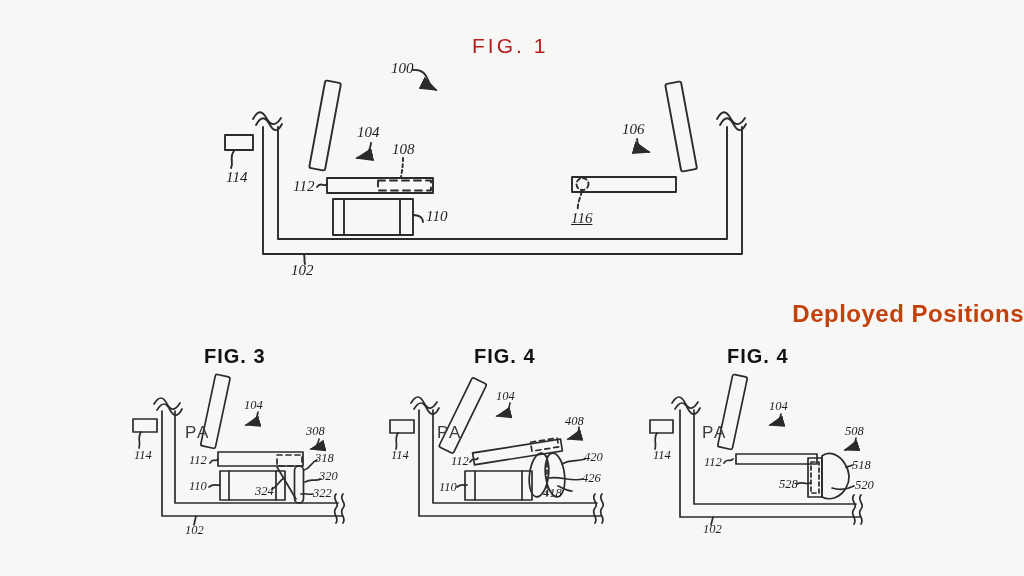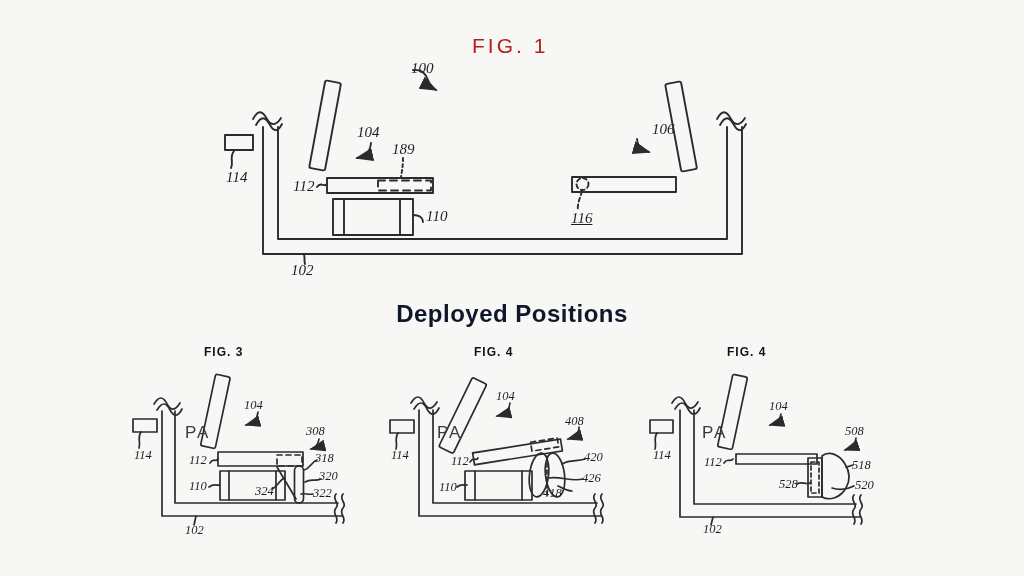--- a/index.html
+++ b/index.html
@@ -6,22 +6,22 @@
   body{
     width:1024px;height:576px;position:relative;overflow:hidden;
     background:#f7f7f5;
     font-family:"Liberation Sans",sans-serif;
   }
   svg{position:absolute;left:0;top:0;}
   .ref{position:absolute;font-family:"Liberation Serif",serif;font-style:italic;color:#1f1f1f;white-space:nowrap;}
   .ref.lg{font-size:15px;}
   .ref.sm{font-size:12.5px;}
   .figtitle-main{position:absolute;font-size:21px;letter-spacing:3px;color:#b91c1c;white-space:nowrap;}
-  .figtitle{position:absolute;font-weight:bold;font-size:12px;letter-spacing:1px;color:#121212;white-space:nowrap;}
-  .bigtitle{position:absolute;left:0;top:300px;width:1024px;text-align:center;font-weight:bold;font-size:24px;letter-spacing:.5px;color:#0f172a;}
+  .figtitle{position:absolute;font-weight:bold;font-size:20px;letter-spacing:1px;color:#121212;white-space:nowrap;}
+  .bigtitle{position:absolute;left:0;top:300px;width:1024px;text-align:right;font-weight:bold;font-size:24px;letter-spacing:.5px;color:#c2410c;}
   .pa{position:absolute;font-size:17px;letter-spacing:2px;color:#3c3c3c;white-space:nowrap;}
 </style>
 </head>
 <body>
 
 <svg width="1024" height="576" viewBox="0 0 1024 576">
   <defs>
     <marker id="ah" markerWidth="11" markerHeight="9" refX="8.5" refY="3.5" orient="auto">
       <path d="M0,0 L9.5,3.5 L0,7 Z" fill="#2b2b2b"></path>
     </marker>
@@ -134,24 +134,24 @@
     <path d="M856,438 c-1,8 -5,10 -11,12" marker-end="url(#ah)"></path>
     <path d="M724,463 c4,-6 6,0 9,-4"></path>
     <path d="M797,484 c5,-3 8,1 13,-1"></path>
     <path d="M853,465 c-3,1 -5,2 -7,2"></path>
     <path d="M854,486 c-8,4 -16,4 -22,2"></path>
     <path d="M713,517 l-2,8"></path>
   </g>
 </svg>
 
 <span class="figtitle-main" style="left:472px;top:34px;">FIG. 1</span>
-<span class="ref lg" style="left:411px;top:60px;">100</span>
+<span class="ref lg" style="left:391px;top:60px;">100</span>
 <span class="ref lg" style="left:357px;top:124px;">104</span>
-<span class="ref lg" style="left:392px;top:141px;">189</span>
-<span class="ref lg" style="left:652px;top:121px;">106</span>
+<span class="ref lg" style="left:392px;top:141px;">108</span>
+<span class="ref lg" style="left:622px;top:121px;">106</span>
 <span class="ref lg" style="left:293px;top:178px;">112</span>
 <span class="ref lg" style="left:426px;top:208px;">110</span>
 <span class="ref lg" style="left:226px;top:169px;">114</span>
 <span class="ref lg" style="left:571px;top:210px;text-decoration:underline;">116</span>
 <span class="ref lg" style="left:291px;top:262px;">102</span>
 
 <span class="bigtitle">Deployed Positions</span>
 
 <span class="figtitle" style="left:204px;top:345px;">FIG. 3</span>
 <span class="pa" style="left:185px;top:423px;">PA</span>

